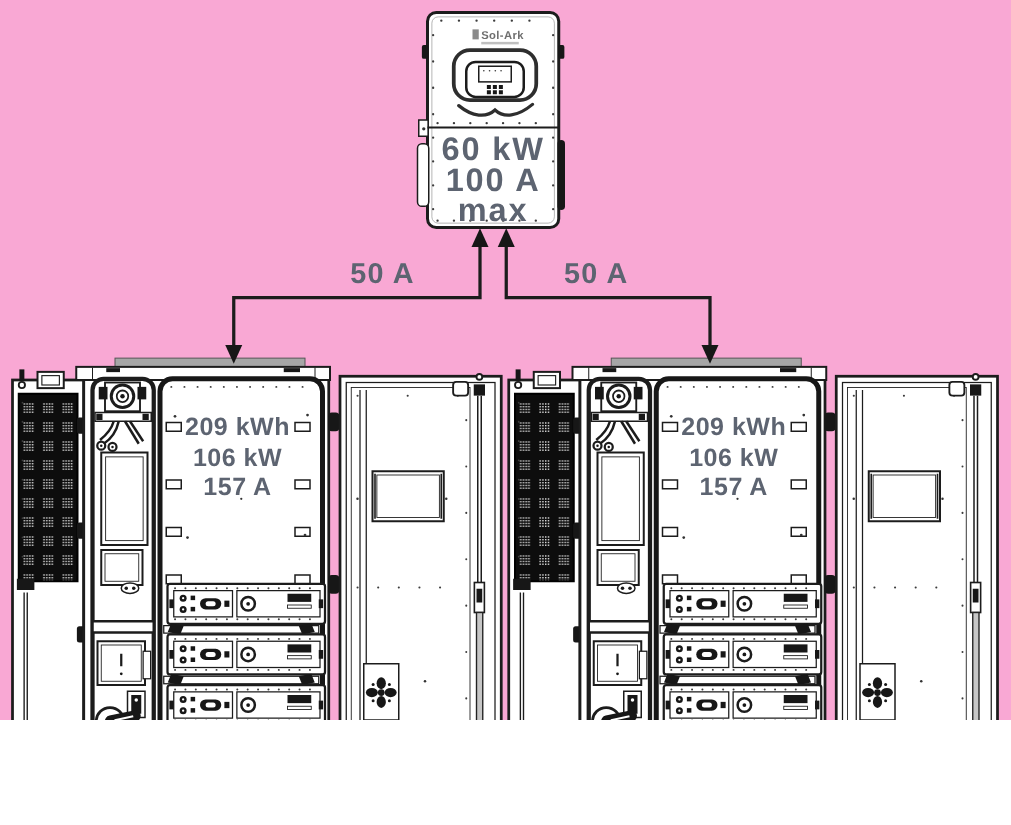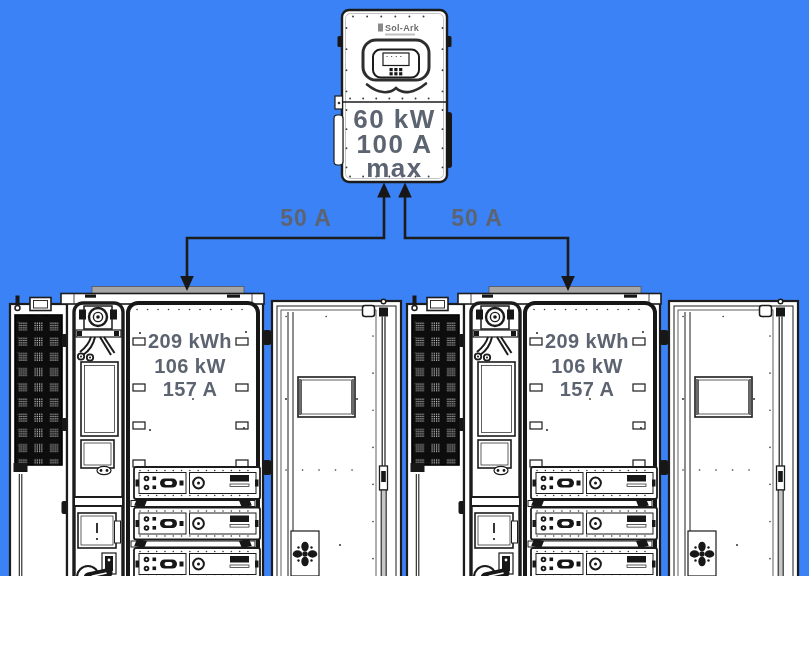--- a/index.html
+++ b/index.html
@@ -1,16 +1,16 @@
 <!DOCTYPE html>
 <html><head>
 <meta charset="utf-8">
 <style>
   html,body{margin:0;padding:0;background:#fff;}
-  .stage{width:809px;height:576px;position:relative;background:#3b82f6;overflow:hidden;}
+  .stage{width:809px;height:576px;position:relative;background:#f9a8d4;overflow:hidden;}
   svg{display:block;}
   .fw{fill:#fff;stroke:#1c1c1c;}
   .fd{fill:#171717;stroke:none;}
   .ln{fill:none;stroke:#1c1c1c;}
   .dt{fill:none;stroke:#3c3c3c;stroke-linecap:round;}
   text{font-family:"Liberation Sans",sans-serif;}
   text.rating{font-weight:700;font-size:26px;fill:#5d6471;text-anchor:middle;letter-spacing:1.5px;}
   text.amp{font-weight:700;font-size:23px;fill:#5d6471;text-anchor:middle;letter-spacing:1px;}
   text.spec{font-weight:700;font-size:20px;fill:#5d6471;text-anchor:middle;letter-spacing:0.4px;}
   text.brand{font-weight:700;font-size:9px;fill:#6e6e6e;text-anchor:middle;letter-spacing:0.3px;}

